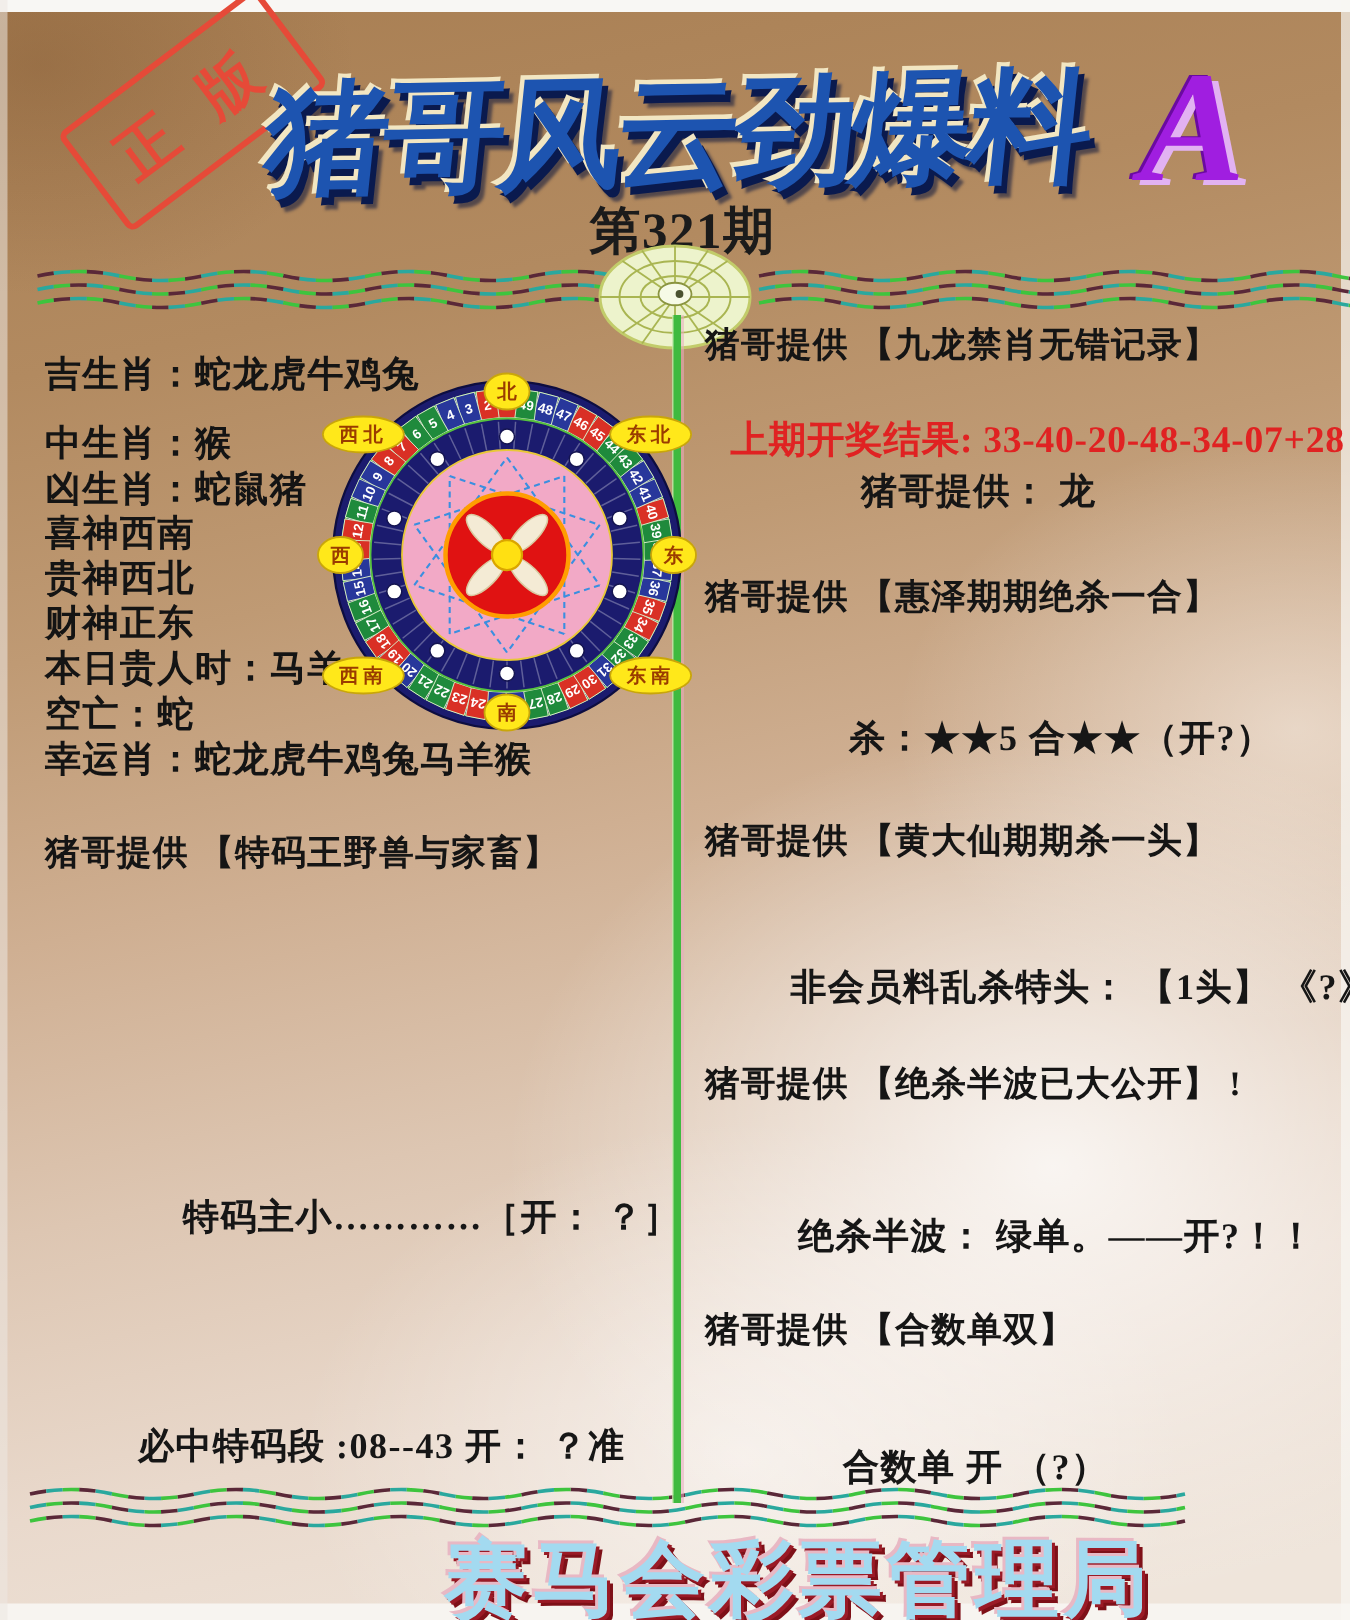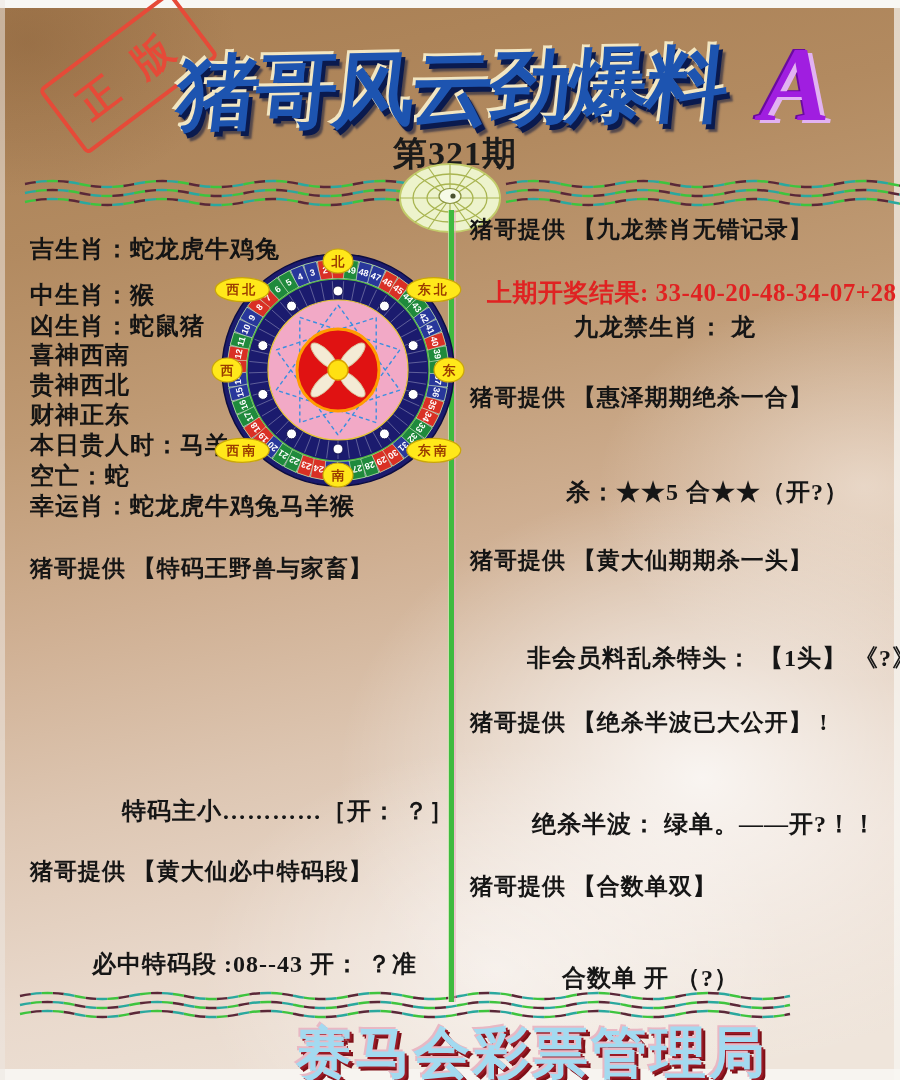--- a/index.html
+++ b/index.html
@@ -132,26 +132,25 @@
   <div class="info" style="top:310px">凶生肖：蛇鼠猪</div>
   <div class="info" style="top:339px">喜神西南</div>
   <div class="info" style="top:369px">贵神西北</div>
   <div class="info" style="top:399px">财神正东</div>
   <div class="info" style="top:429px">本日贵人时：马羊</div>
   <div class="info" style="top:460px">空亡：蛇</div>
   <div class="info" style="top:490px">幸运肖：蛇龙虎牛鸡兔马羊猴</div>
 
   <div class="provider" style="left:30px;top:553px">猪哥提供 【特码王野兽与家畜】</div>
   <div class="detail" style="left:122px;top:795px">特码主小…………［开： ？］</div>
-  <div class="provider" style="left:30px;top:856px">猪哥提供 【黄大仙必中特码段】</div>
   <div class="detail" style="left:92px;top:948px">必中特码段 :08--43 开： ？准</div>
 
   <div class="provider" style="left:470px;top:214px">猪哥提供 【九龙禁肖无错记录】</div>
   <div class="result-red" style="left:487px;top:276px">上期开奖结果: 33-40-20-48-34-07+28</div>
-  <div class="detail" style="left:574px;top:311px">九龙禁生肖： 龙</div>
+  <div class="detail" style="left:574px;top:311px">猪哥提供： 龙</div>
   <div class="provider" style="left:470px;top:382px">猪哥提供 【惠泽期期绝杀一合】</div>
   <div class="detail" style="left:566px;top:476px">杀：★★5 合★★（开?）</div>
   <div class="provider" style="left:470px;top:545px">猪哥提供 【黄大仙期期杀一头】</div>
   <div class="detail" style="left:527px;top:642px">非会员料乱杀特头： 【1头】 《?》</div>
   <div class="provider" style="left:470px;top:707px">猪哥提供 【绝杀半波已大公开】 !</div>
   <div class="detail" style="left:532px;top:808px">绝杀半波： 绿单。——开?！！</div>
   <div class="provider" style="left:470px;top:871px">猪哥提供 【合数单双】</div>
   <div class="detail" style="left:562px;top:962px">合数单 开 （?）</div>
 
   <svg id="wheel" style="left:203px;top:235px" width="270" height="270" viewBox="0 0 270 270">

